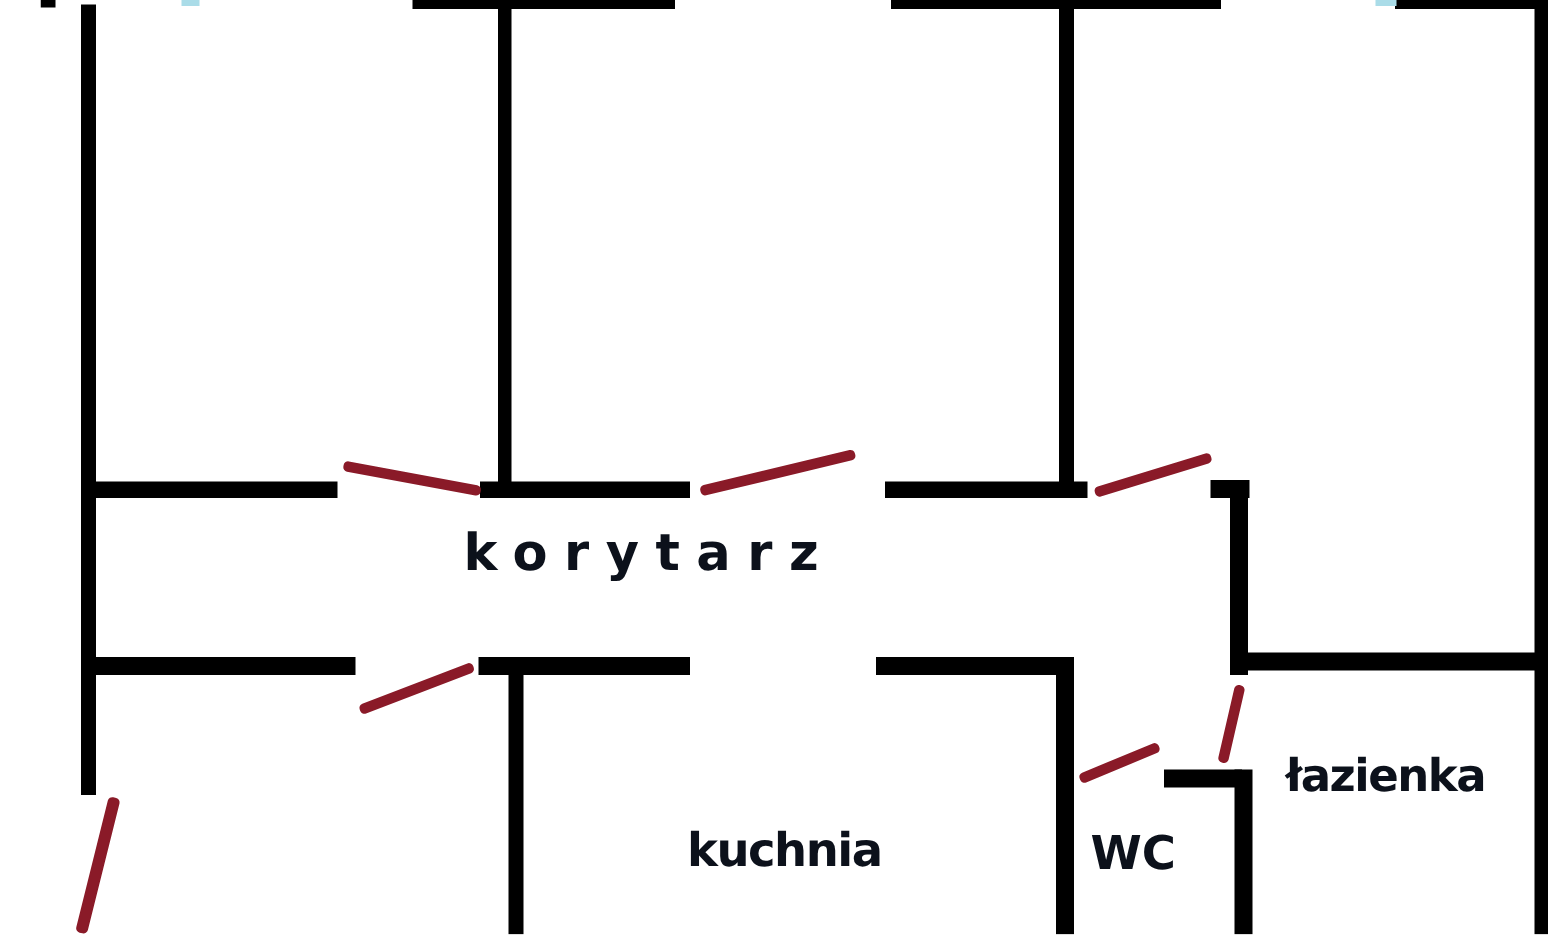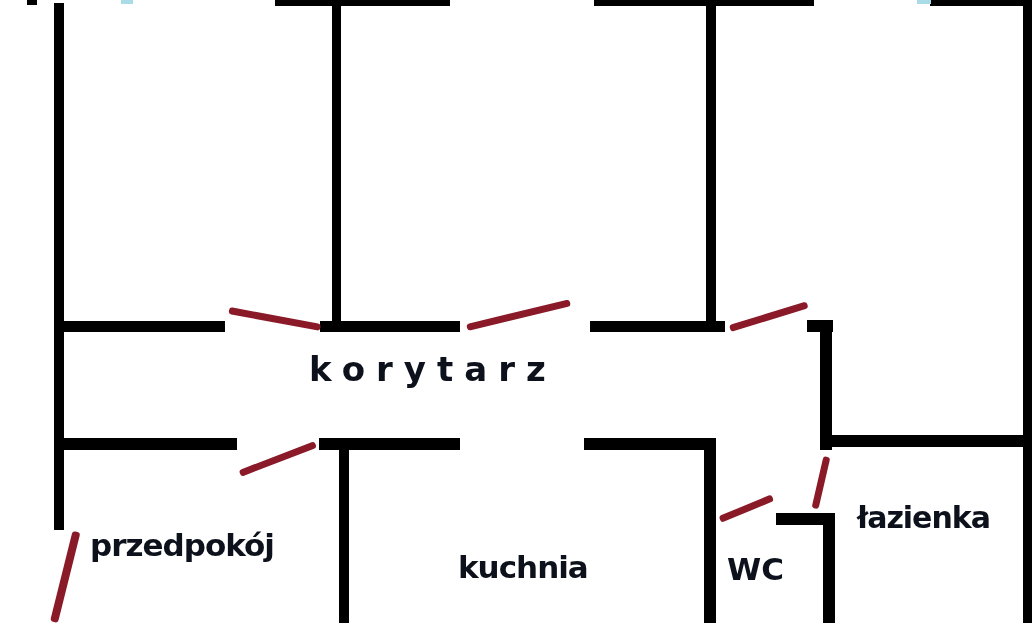--- a/index.html
+++ b/index.html
@@ -80,18 +80,17 @@
 
   <div class="door-swing" style="left:27px; top:618px;width:93px; height:8px;transform:rotate(-76deg);"></div>
   <div class="door-swing" style="left:213px;top:470px;width:81px; height:7px;transform:rotate(-21deg);"></div>
   <div class="door-swing" style="left:202px;top:307px;width:93px; height:7px;transform:rotate(10.5deg);"></div>
   <div class="door-swing" style="left:440px;top:324px;width:106px;height:7px;transform:rotate(-13.5deg);"></div>
   <div class="door-swing" style="left:703px;top:325px;width:81px; height:7px;transform:rotate(-17deg);"></div>
   <div class="door-swing" style="left:693px;top:516px;width:57px; height:7px;transform:rotate(-22.5deg);"></div>
   <div class="door-swing" style="left:788px;top:505px;width:53px; height:7px;transform:rotate(-77deg);"></div>
 
   <div class="room-label label-korytarz">korytarz</div>
-  <div class="room-label label-przedpokoj">przedpokój</div>
   <div class="room-label label-kuchnia">kuchnia</div>
   <div class="room-label label-wc">WC</div>
   <div class="room-label label-lazienka">łazienka</div>
 
 </div>
 
 </body></html>

